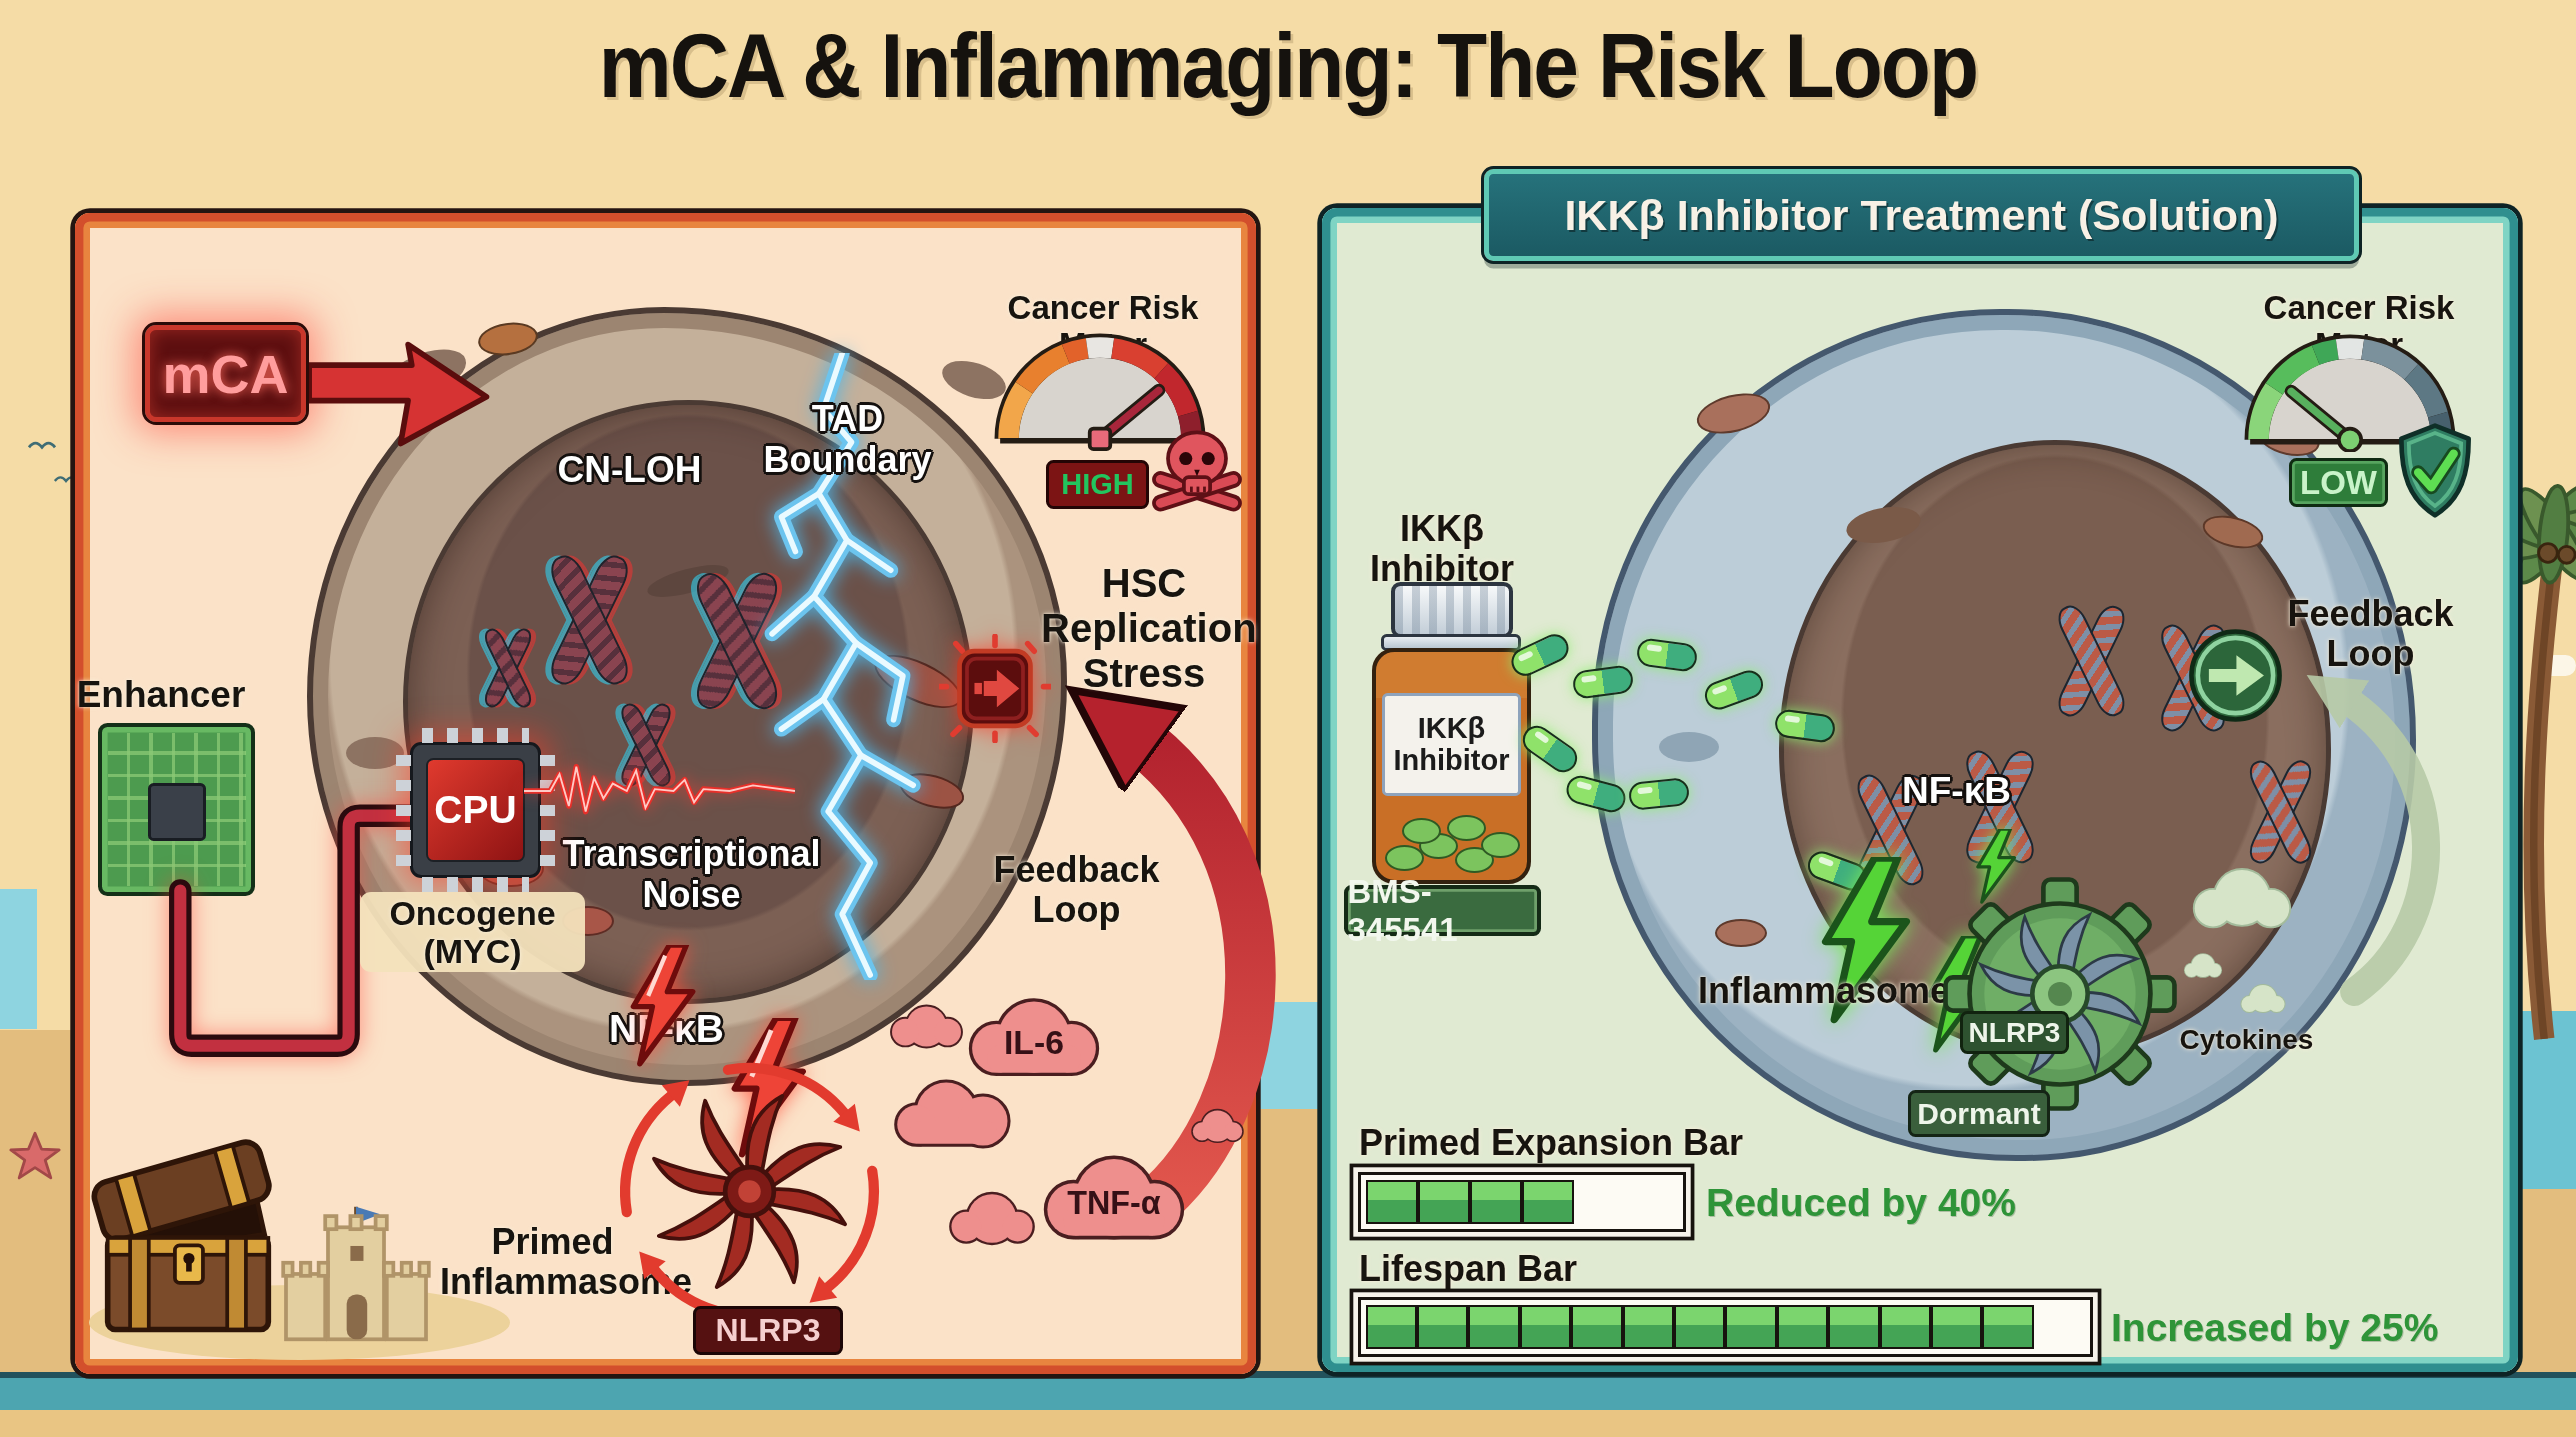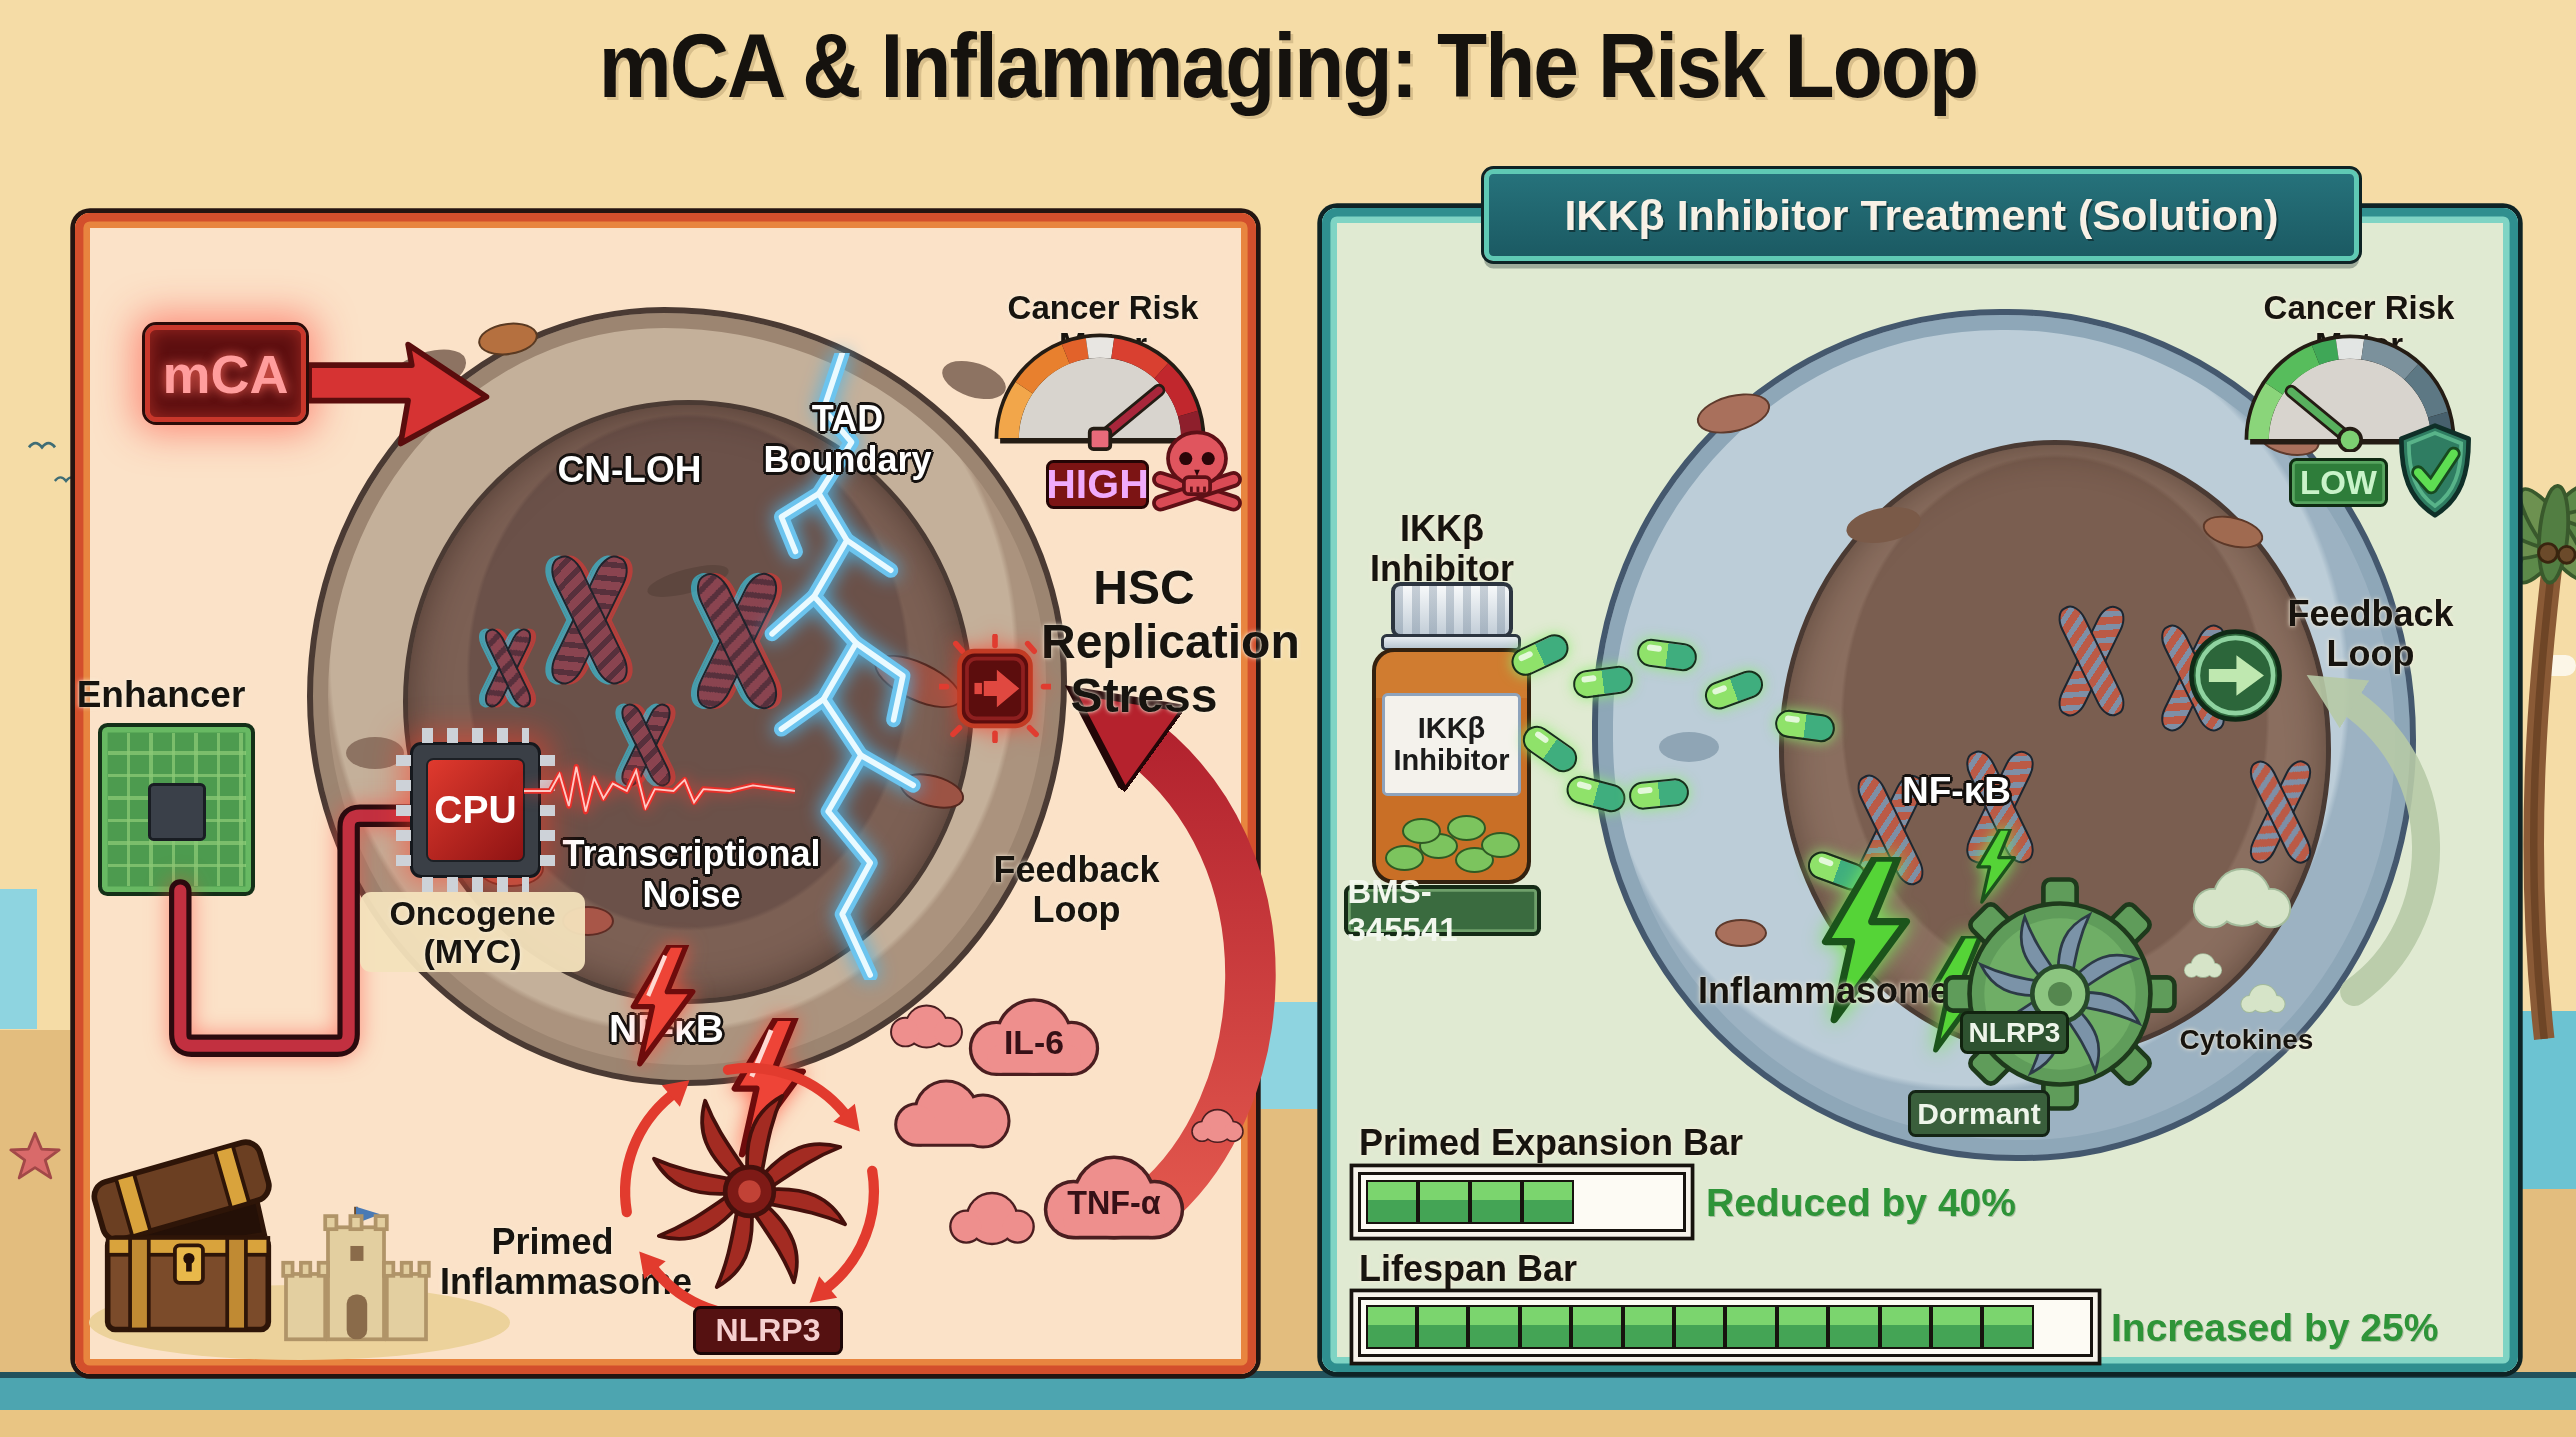--- a/index.html
+++ b/index.html
@@ -63,21 +63,21 @@
   .chromo .b2 { transform:rotate(-26deg); }
   .chromo-glitch i { background:repeating-linear-gradient(160deg,#8a4450 0 8.4px,#57303c 8.4px 14px); }
   .chromo-glitch { filter:drop-shadow(-5.6px 0 0 rgba(40,220,255,.55)) drop-shadow(5.6px 0 0 rgba(255,45,45,.5)); }
   .chromo-normal i { background:repeating-linear-gradient(150deg,#bb5a46 0 7.5px,#7e8fa6 7.5px 13px); border-color:#1c2630; }
 
   
   .badge { display:flex; align-items:center; justify-content:center; font-weight:bold; border-radius:7.5px; }
   .mca-badge { background:#5d0f10; border:5.6px solid #c8372b; outline:3.7px solid #2a0b08; border-radius:11.2px;
     color:#ff9d9d; font-size:54px; font-weight:bold; text-shadow:0 0 11.2px #ff6b5e;
     box-shadow:0 0 37px 11.2px rgba(255,60,50,.5), inset 0 0 17px rgba(255,80,60,.4); }
-  .badge-high { background:#7c1414; border:3.7px solid #240505; color:#f0abfc; font-size:41px; }
+  .badge-high { background:#7c1414; border:3.7px solid #240505; color:#22c55e; font-size:29px; }
   .badge-low  { background:#2e7d3a; border:3.7px solid #0f2b12; color:#c9f3c9; font-size:33px; box-shadow:inset 0 0 0 2.8px #57a45f; }
   .badge-nlrp3-l { background:#551111; border:3.7px solid #1c0606; color:#f5cfcf; font-size:32px; }
   .badge-nlrp3-r { background:#2e5230; border:3.7px solid #11230f; color:#eef5ea; font-size:28px; }
   .badge-dormant { background:#3a5f3c; border:3.7px solid #142415; color:#eef5ea; font-size:30px; }
   .badge-bms { background:#3a6b3f; border:4.7px solid #142a16; color:#f2f7ee; font-size:33px; box-shadow:inset 0 0 0 2.8px #6fa06b; }
   .onco-pill { background:rgba(243,226,188,.95); border-radius:11.2px; padding:1.9px 7.5px; }
 
   
   .cpu { background:#3a3f46; border:3.7px solid #15181d; border-radius:11.2px; box-shadow:0 0 32px 7.5px rgba(255,60,40,.55); }
   .cpu-core { position:absolute; left:13px; right:13px; top:13px; bottom:13px; border-radius:7.5px;
@@ -300,21 +300,21 @@
         <stop offset="0" stop-color="#e2574d"></stop>
           <stop offset="1" stop-color="#b2222e"></stop>
       </linearGradient>
       <marker id="rhead" markerUnits="userSpaceOnUse" markerWidth="160" markerHeight="160" refX="30" refY="55" orient="auto">
         <polygon points="0,0 110,55 0,110" fill="#b5222d" stroke="#230607" stroke-width="8"></polygon>
       </marker>
     </defs>
     <path d="M170,600 C300,495 330,225 150,95" fill="none" stroke="url(#rg)" stroke-width="54" stroke-linecap="round" marker-end="url(#rhead)"></path>
   </svg>
 
-  <div class="abs lbl-dark" style="left:966px;top:348px;width:206px;font-size:48px;">HSC Replication Stress</div>
+  <div class="abs lbl-dark" style="left:966px;top:348px;width:206px;font-size:40px;">HSC Replication Stress</div>
   <svg class="abs" style="left:864px;top:421px;width:112px;height:109px;filter:drop-shadow(0 0 9.4px rgba(255,60,40,.7));" viewBox="0 0 120 116">
     <g stroke="#e03c30" stroke-width="6" stroke-linecap="round">
       <line x1="60" y1="2" x2="60" y2="12"></line>
         <line x1="95" y1="10" x2="102" y2="18"></line>
       <line x1="112" y1="56" x2="120" y2="56"></line>
         <line x1="97" y1="100" x2="104" y2="107"></line>
       <line x1="60" y1="106" x2="60" y2="114"></line>
         <line x1="22" y1="100" x2="15" y2="107"></line>
       <line x1="0" y1="56" x2="8" y2="56"></line>
         <line x1="18" y1="10" x2="25" y2="18"></line>

